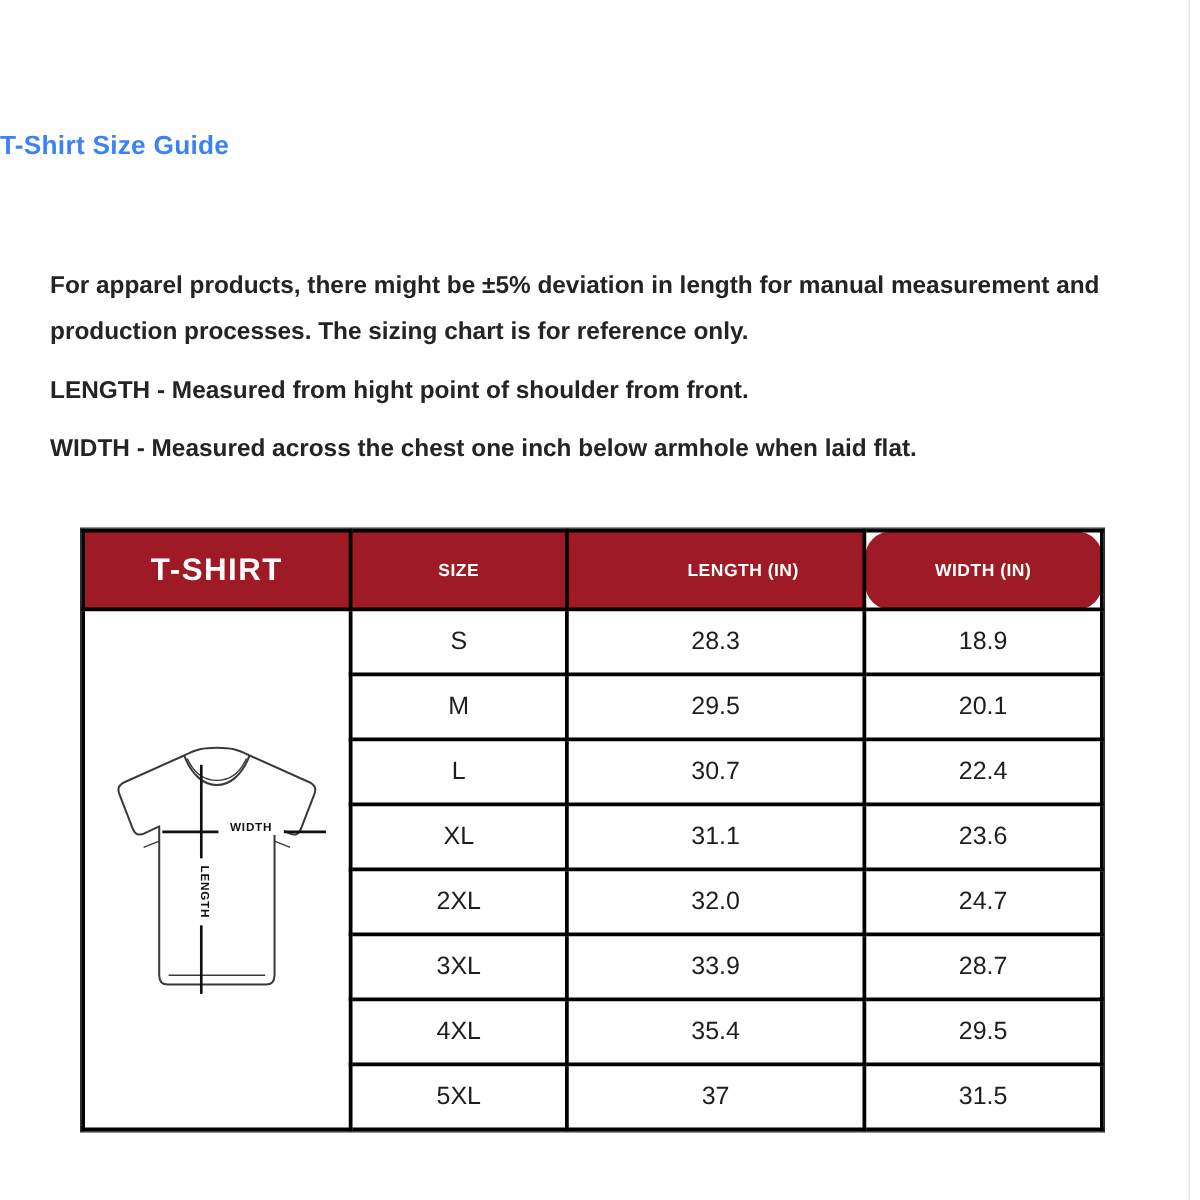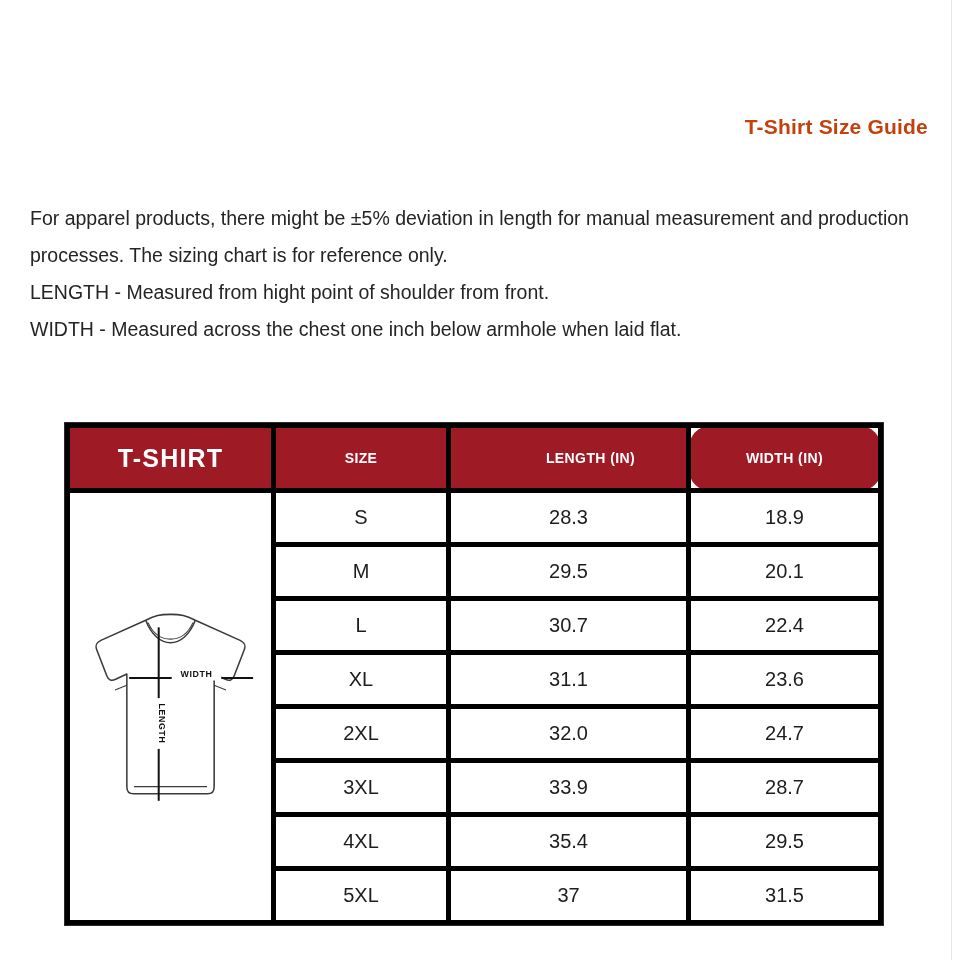--- a/index.html
+++ b/index.html
@@ -23,58 +23,59 @@
   .right-rule {
     position: absolute;
     top: 0;
     right: 8px;
     width: 1px;
     height: 960px;
     background: #e6e6e6;
   }
   .title {
     position: absolute;
-    top: 115px;
+    top: 105px;
     left: 0;
     width: 928px;
-    text-align: right;
+    text-align: left;
     font-size: 21px;
     font-weight: bold;
-    color: #c2410c;
+    color: #3b82f6;
     letter-spacing: 0.2px;
   }
   .intro {
     position: absolute;
     top: 200px;
     left: 30px;
     width: 880px;
     font-size: 19.5px;
     line-height: 37px;
     color: #242424;
     font-weight: 400;
   }
   .intro p {
-    margin: 0;
+    margin: 10px;
+    font-weight: bold;
   }
   .table-wrap {
     position: absolute;
     left: 64px;
     top: 422px;
     width: 820px;
     border: 1px solid #2b2b2b;
     box-sizing: border-box;
   }
   table.size-table {
     border-collapse: collapse;
     width: 100%;
     table-layout: fixed;
   }
   table.size-table th,
   table.size-table td {
-    border: 5px solid #000000;
+    border: 3px solid #000000;
     text-align: center;
     vertical-align: middle;
   }
   thead th {
     background: #9e1b26;
     color: #ffffff;
     height: 58px;
     font-size: 14px;
     font-weight: bold;
     letter-spacing: 0.4px;

